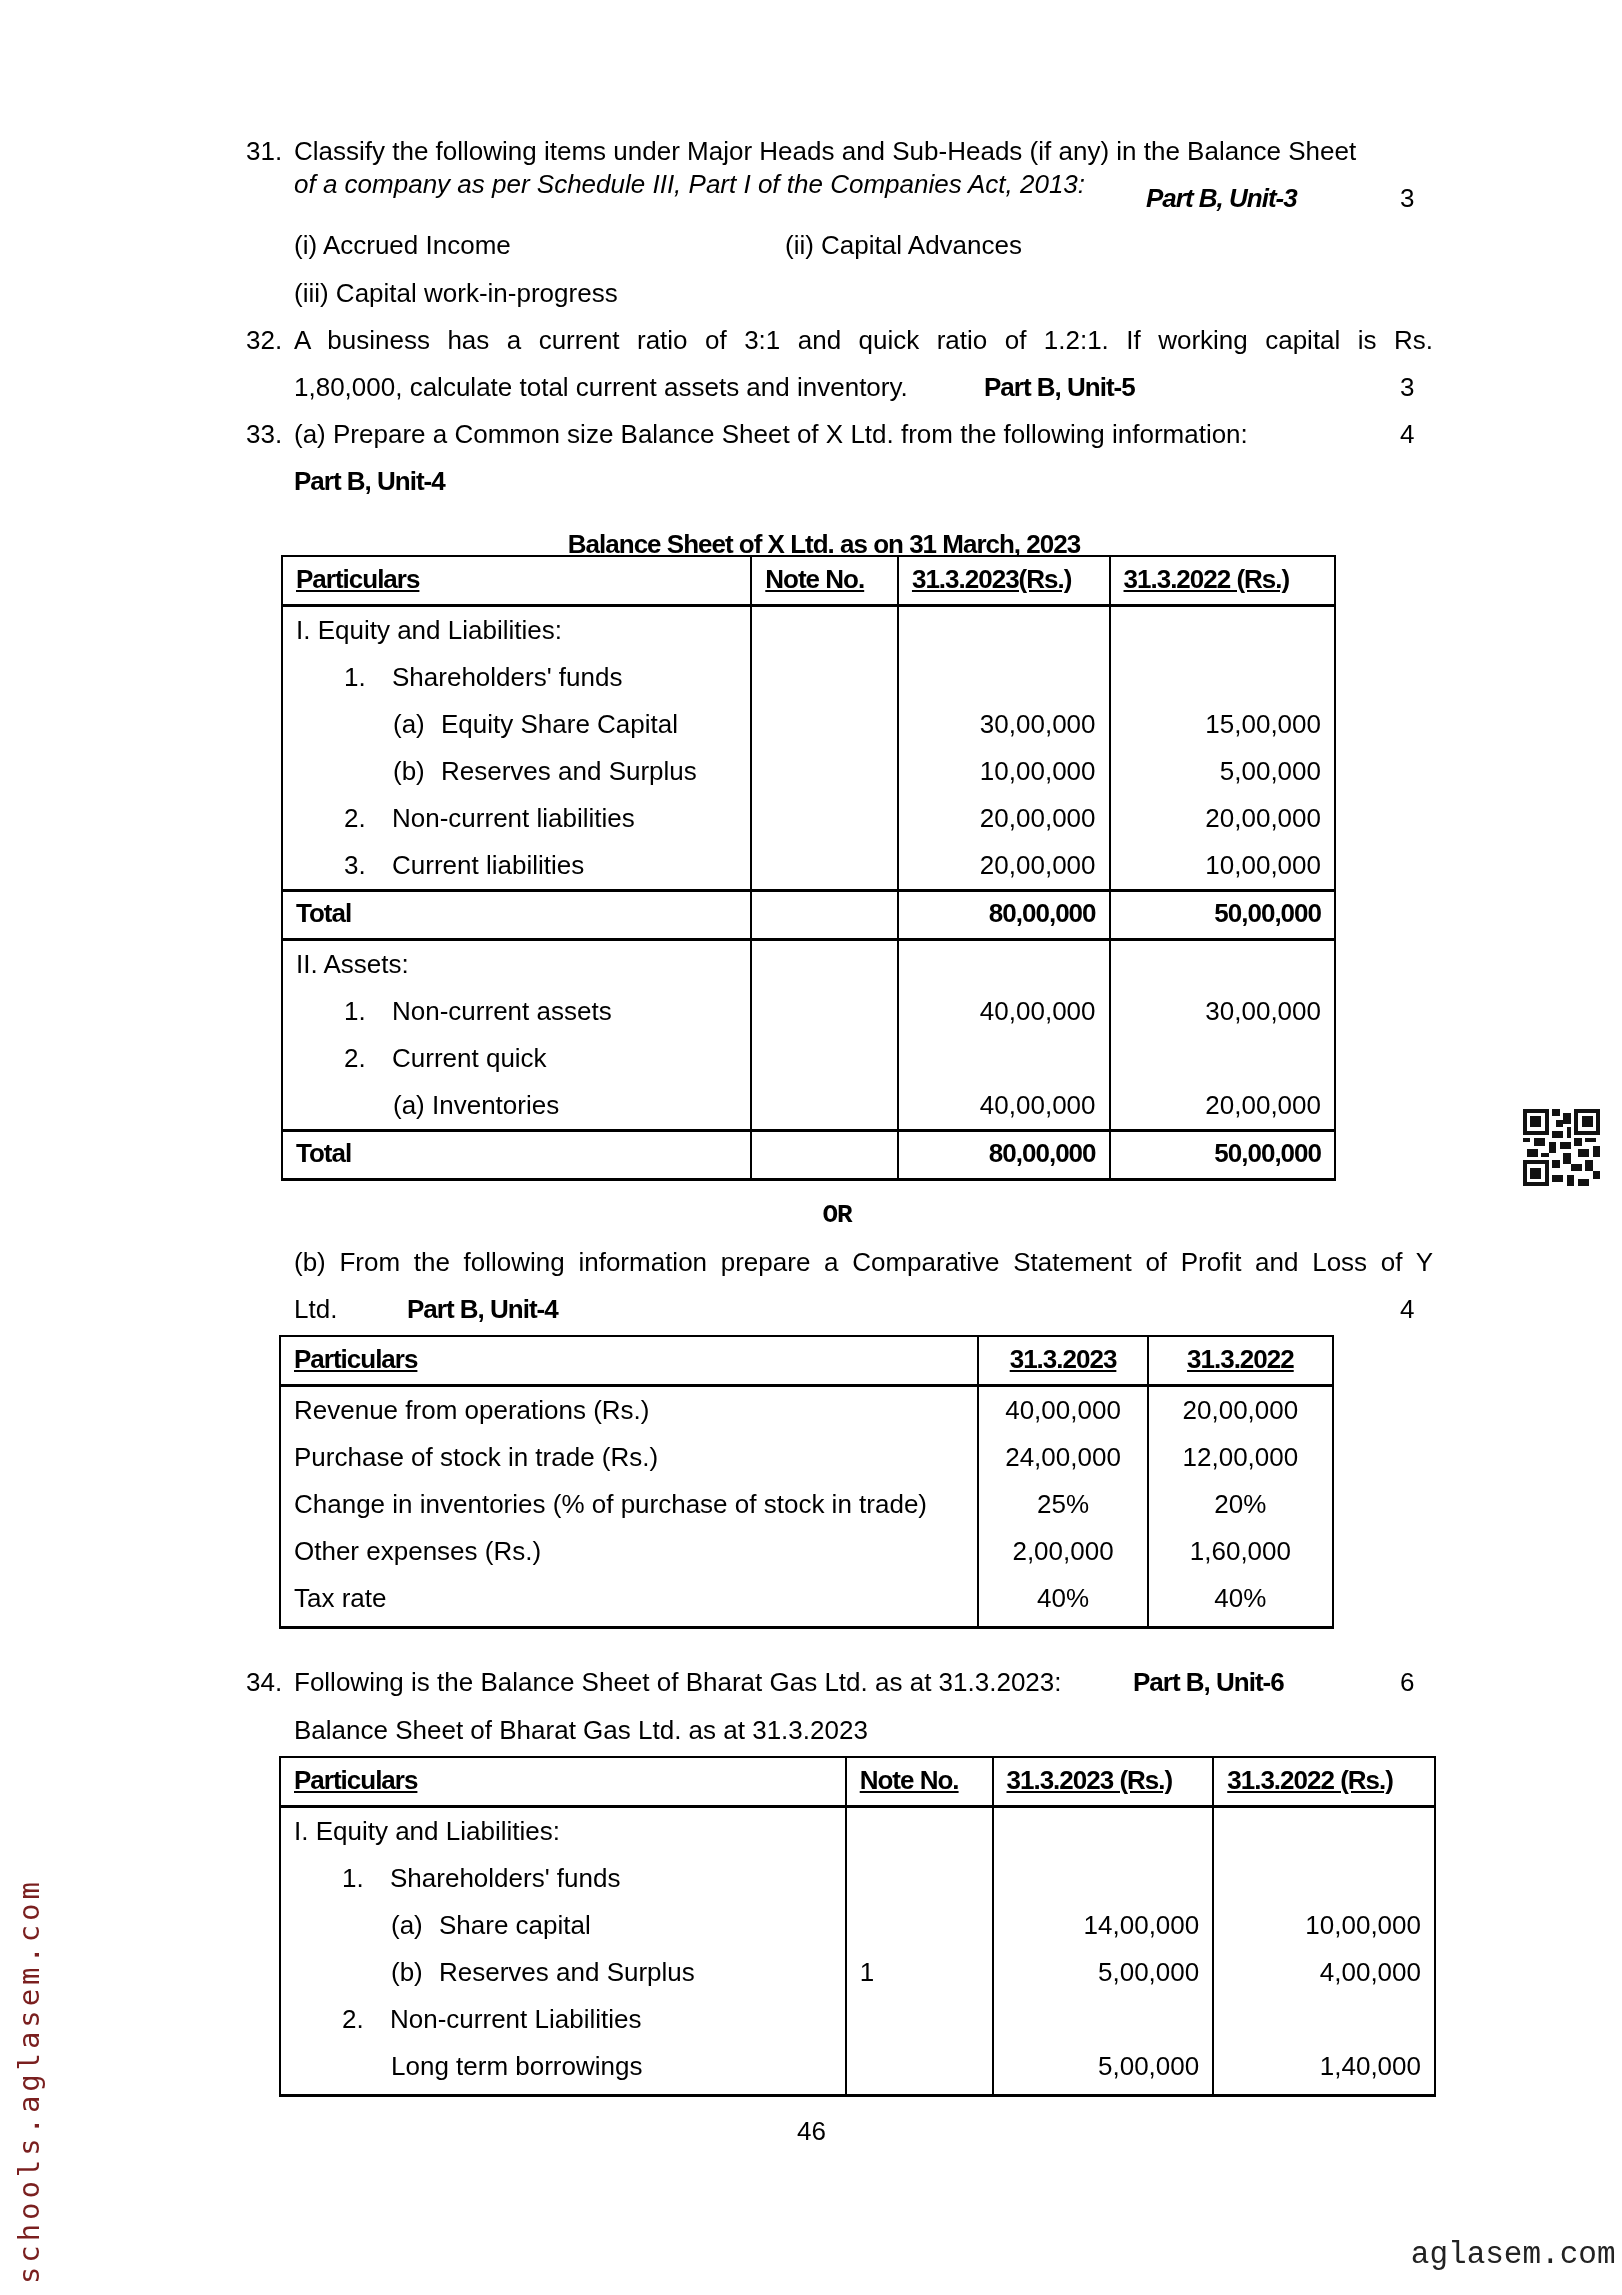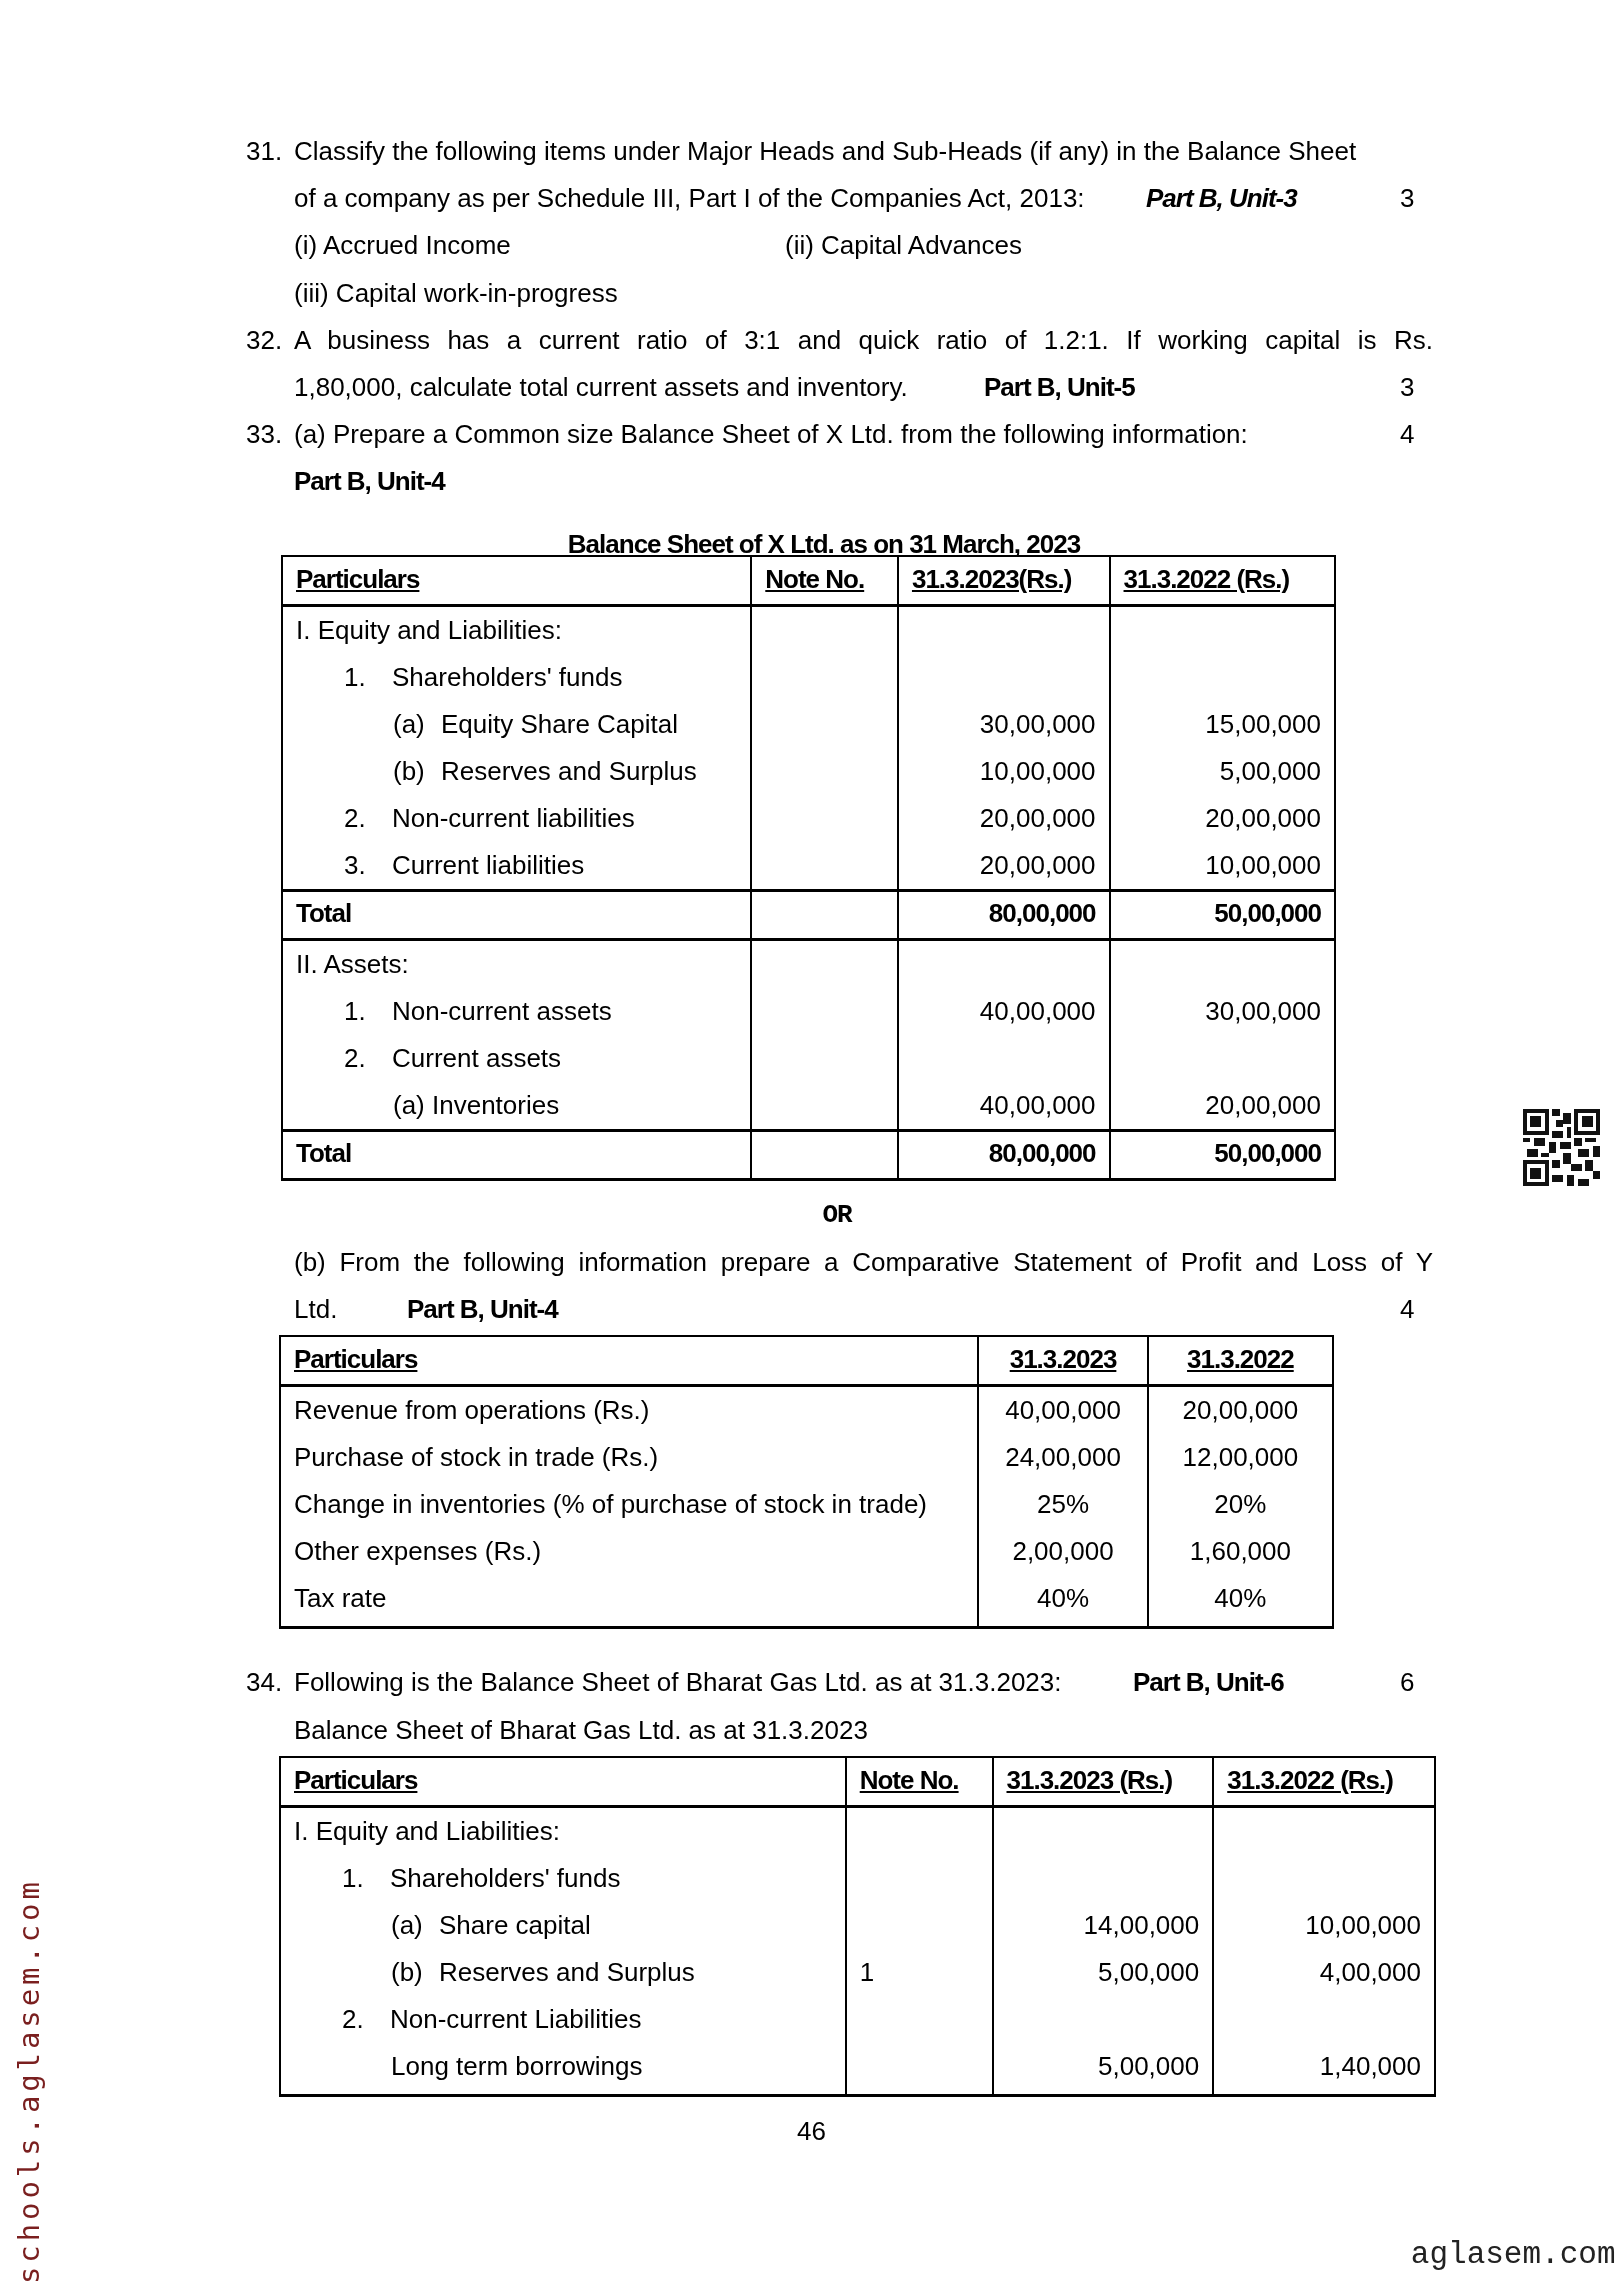--- a/index.html
+++ b/index.html
@@ -23,21 +23,21 @@
     .wm-right { position: absolute; right: 6.5px; top: 2237px; font-family: "Liberation Mono", monospace; font-size: 31px; color: #222; }
     .qr { position: absolute; left: 1523px; top: 1109px; width: 77px; height: 77px; }
   </style>
 </head>
 <body>
 
 <div class="line" style="left:246px; top:128px;">31.</div>
 <div class="line just" style="left:294px; top:128px; width:1139px;">
     <span>Classify the following items under Major Heads and Sub-Heads (if any) in the Balance Sheet</span>
   </div>
-<div class="line" style="left:294px; top:175px;">of a company as per Schedule III, Part I of the Companies Act, 2013:</div>
+<div class="line" style="left:294px; top:161px;font-style:italic;">of a company as per Schedule III, Part I of the Companies Act, 2013:</div>
 <div class="line bold" style="left:1146px; top:175px;font-style:italic;">Part B, Unit-3</div>
 <div class="line" style="left:1400px; top:175px;">3</div>
 <div class="line" style="left:294px; top:222px;">(i) Accrued Income</div>
 <div class="line" style="left:785px; top:222px;">(ii) Capital Advances</div>
 <div class="line" style="left:294px; top:270px;">(iii) Capital work-in-progress</div>
 
 <div class="line" style="left:246px; top:317px;">32.</div>
 <div class="line" style="left:294px; top:317px; width:1139px; text-align:justify; text-align-last:justify; word-spacing:3.9px;">A business has a current ratio of 3:1 and quick ratio of 1.2:1. If working capital is Rs.</div>
 <div class="line" style="left:294px; top:364px;">1,80,000, calculate total current assets and inventory.</div>
 <div class="line bold" style="left:984px; top:364px;">Part B, Unit-5</div>
@@ -93,21 +93,21 @@
   <tr class="tot">
     <td>Total</td>
     <td></td>
     <td class="right">80,00,000</td>
     <td class="right">50,00,000</td>
   </tr>
   <tr>
     <td class="cell-lines" style="border-top-width:3.9px">
       <div>II. Assets:</div>
       <div style="padding-left:48px"><span style="display:inline-block;width:48px">1.</span><span>Non-current assets</span></div>
-      <div style="padding-left:48px"><span style="display:inline-block;width:48px">2.</span><span>Current assets</span></div>
+      <div style="padding-left:48px"><span style="display:inline-block;width:48px">2.</span><span>Current quick</span></div>
       <div style="padding-left:97px"><span style="display:inline-block;width:39px">(a)</span><span>Inventories</span></div>
     </td>
     <td style="border-top-width:3.9px"></td>
     <td class="cell-lines num" style="border-top-width:3.9px">
       <div></div>
       <div>40,00,000</div>
       <div></div>
       <div>40,00,000</div>
     </td>
     <td class="cell-lines num" style="border-top-width:3.9px">

